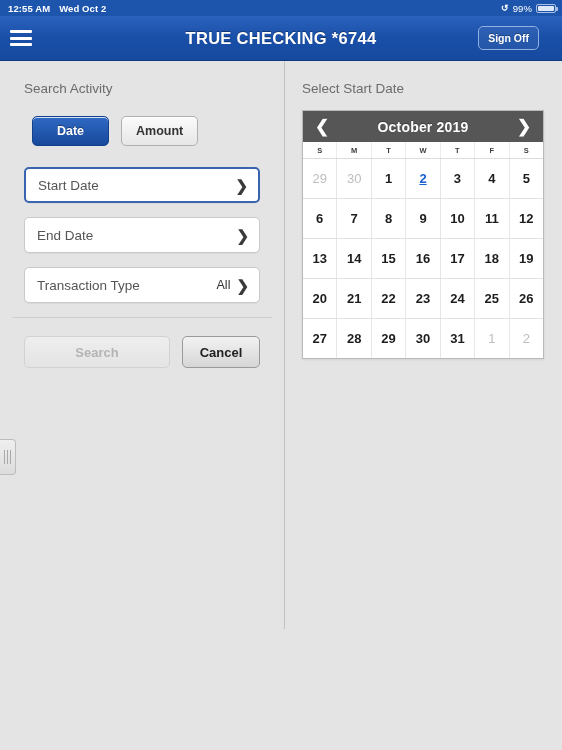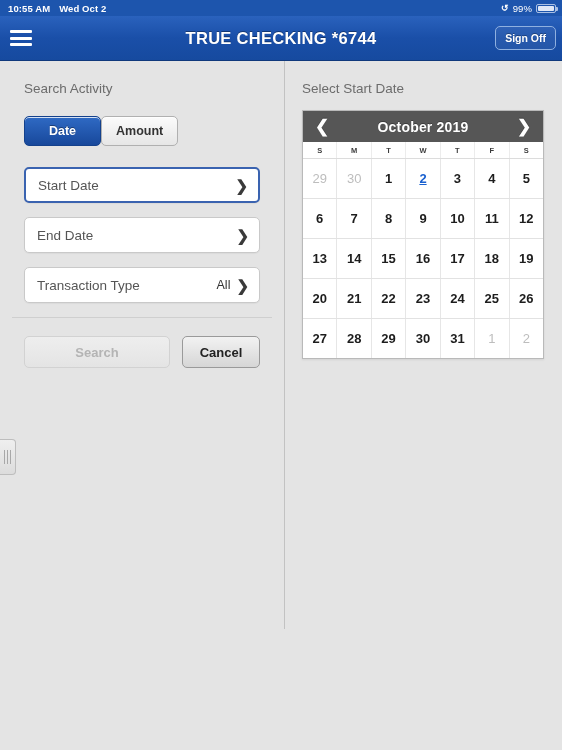--- a/index.html
+++ b/index.html
@@ -46,42 +46,42 @@
     width: 22px; height: 16px; display: flex; flex-direction: column;
     justify-content: space-between; cursor: pointer;
   }
   .hamburger span { display:block; height: 3px; background: #fff; border-radius: 1px; }
   .nav-title {
     width: 100%; text-align: center; color: #fff;
     font-size: 16.5px; font-weight: bold; letter-spacing: .3px;
     text-shadow: 0 -1px 0 rgba(0,0,0,.35);
   }
   .signoff {
-    position: absolute; right: 6px; top: 50%; transform: translateY(-50%);
+    position: absolute; right: 23px; top: 50%; transform: translateY(-50%);
     color: #fff; font-size: 10.5px; font-weight: bold;
     border: 1px solid #8fb0e0; border-radius: 5px;
     padding: 5px 9px; background: rgba(255,255,255,.06);
     text-shadow: 0 -1px 0 rgba(0,0,0,.3); cursor: pointer;
   }
 
   
   .content { display: flex; height: 568px; }
   .left-pane {
     width: 285px; background: #e4e4e4;
     border-right: 1px solid #c2c2c2; position: relative;
   }
   .right-pane { flex: 1; background: #e4e4e4; }
 
   .section-title {
     color: #6c6c6c; font-size: 13.5px; padding: 20px 0 0 24px;
   }
   .right-pane .section-title { padding-left: 17px; }
 
   
-  .seg-row { display: flex; padding: 20px 0 0 24px; }
+  .seg-row { display: flex; gap: 12px; padding: 20px 0 0 24px; margin-left: 8px; }
   .seg {
     font-size: 12.5px; font-weight: bold; color: #333;
     border: 1px solid #b0b0b0; border-radius: 5px;
     padding: 0 14px; height: 30px; min-width: 77px;
     display: flex; align-items: center; justify-content: center;
     background: linear-gradient(to bottom, #fbfbfb 0%, #e6e6e6 100%);
     box-shadow: 0 1px 0 rgba(255,255,255,.8) inset;
     cursor: pointer; white-space: nowrap;
   }
   .seg.active {
@@ -178,21 +178,21 @@
   .day:last-child { border-right: none; }
   .day.muted { color: #bdbdbd; font-weight: normal; cursor: default; }
   .day.sel { color: #1960cf; text-decoration: underline; }
 </style>
 </head>
 <body>
 
 <div id="app">
 
   <div class="statusbar">
-    <span class="sb-time">10:55 AM</span>
+    <span class="sb-time">12:55 AM</span>
     <span class="sb-date">Wed Oct 2</span>
     <span class="sb-right">
       <span class="rot-icon">↺</span>
       <span class="sb-batt-pct">99%</span>
       <span class="batt">
           <i></i>
         </span>
     </span>
   </div>
 

